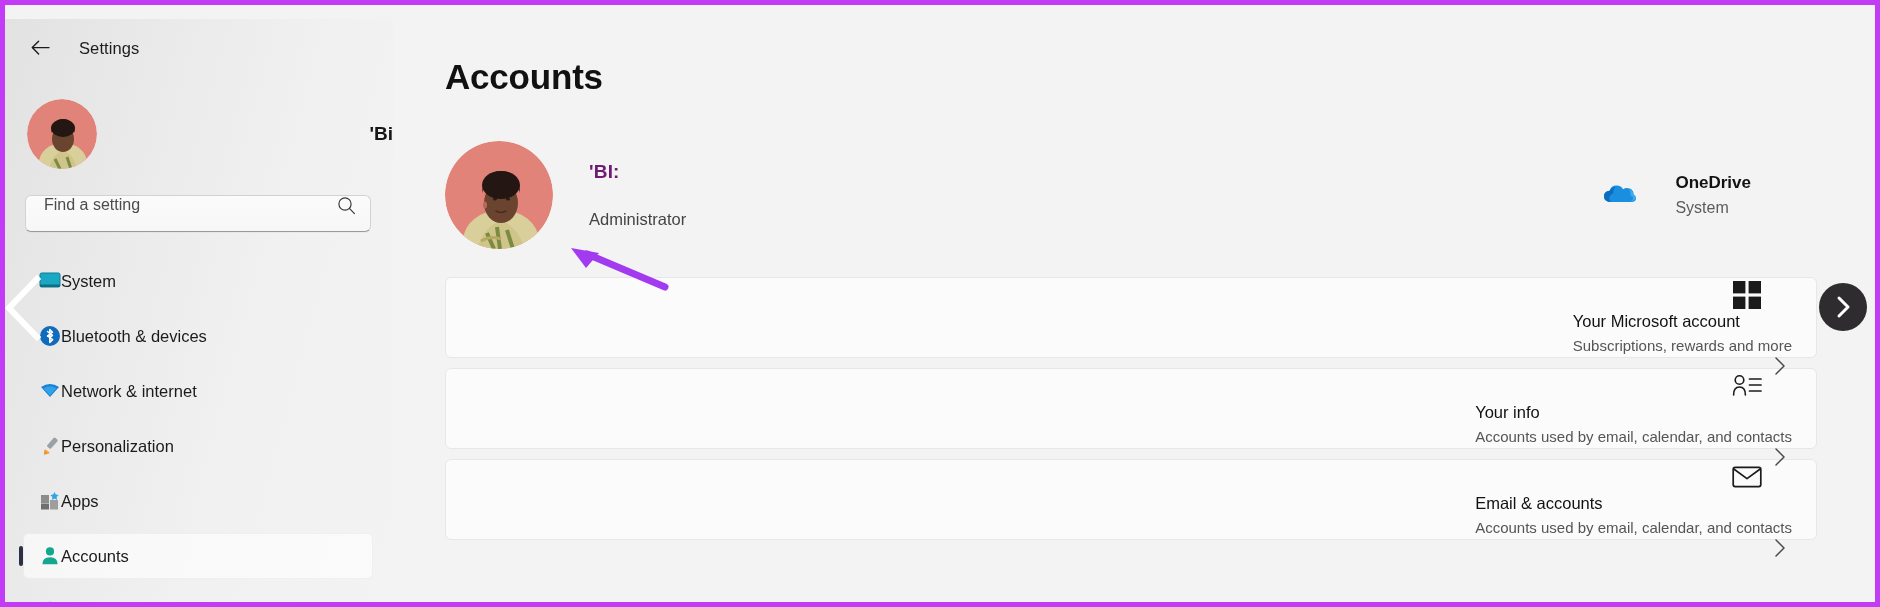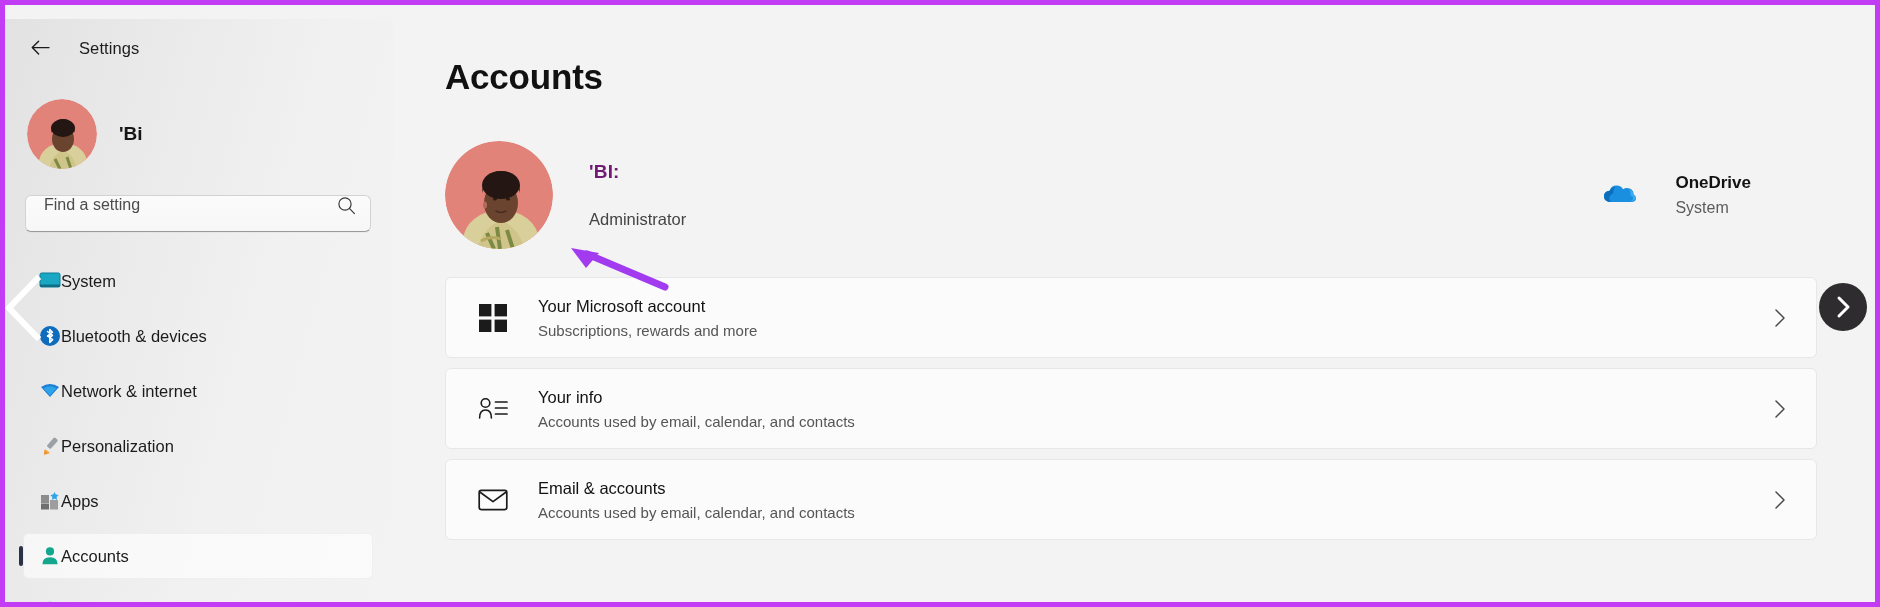--- a/index.html
+++ b/index.html
@@ -49,20 +49,21 @@
     color: #1d1d1d;
     letter-spacing: .1px;
   }
 
   .profile-block {
     display: flex;
     align-items: center;
     gap: 22px;
     padding: 10px 0 0 22px;
     height: 104px;
+    justify-content: space-between;
   }
   .avatar-sm {
     width: 70px; height: 70px;
     border-radius: 50%;
     overflow: hidden;
     flex: none;
     position: relative;
   }
   .profile-name {
     font-size: 19px;
@@ -190,28 +191,29 @@
     color: #5c5c5c;
     margin-top: 6px;
   }
 
   .cards {
     margin: 18px 0 0 52px;
     padding-right: 58px;
   }
   .card {
     display: flex;
-    align-items: center;
+    align-items: flex-end;
     height: 81px;
     background: #fbfbfb;
     border: 1px solid #e7e7e7;
     border-radius: 6px;
     margin-bottom: 10px;
     padding: 0 24px 0 30px;
     cursor: pointer;
+    flex-direction: column;
   }
   .card-ico {
     width: 34px; height: 34px;
     flex: none;
     display: flex; align-items: center; justify-content: center;
     margin-right: 28px;
   }
   .card-body { flex: 1; }
   .card-title {
     font-size: 16.5px;

